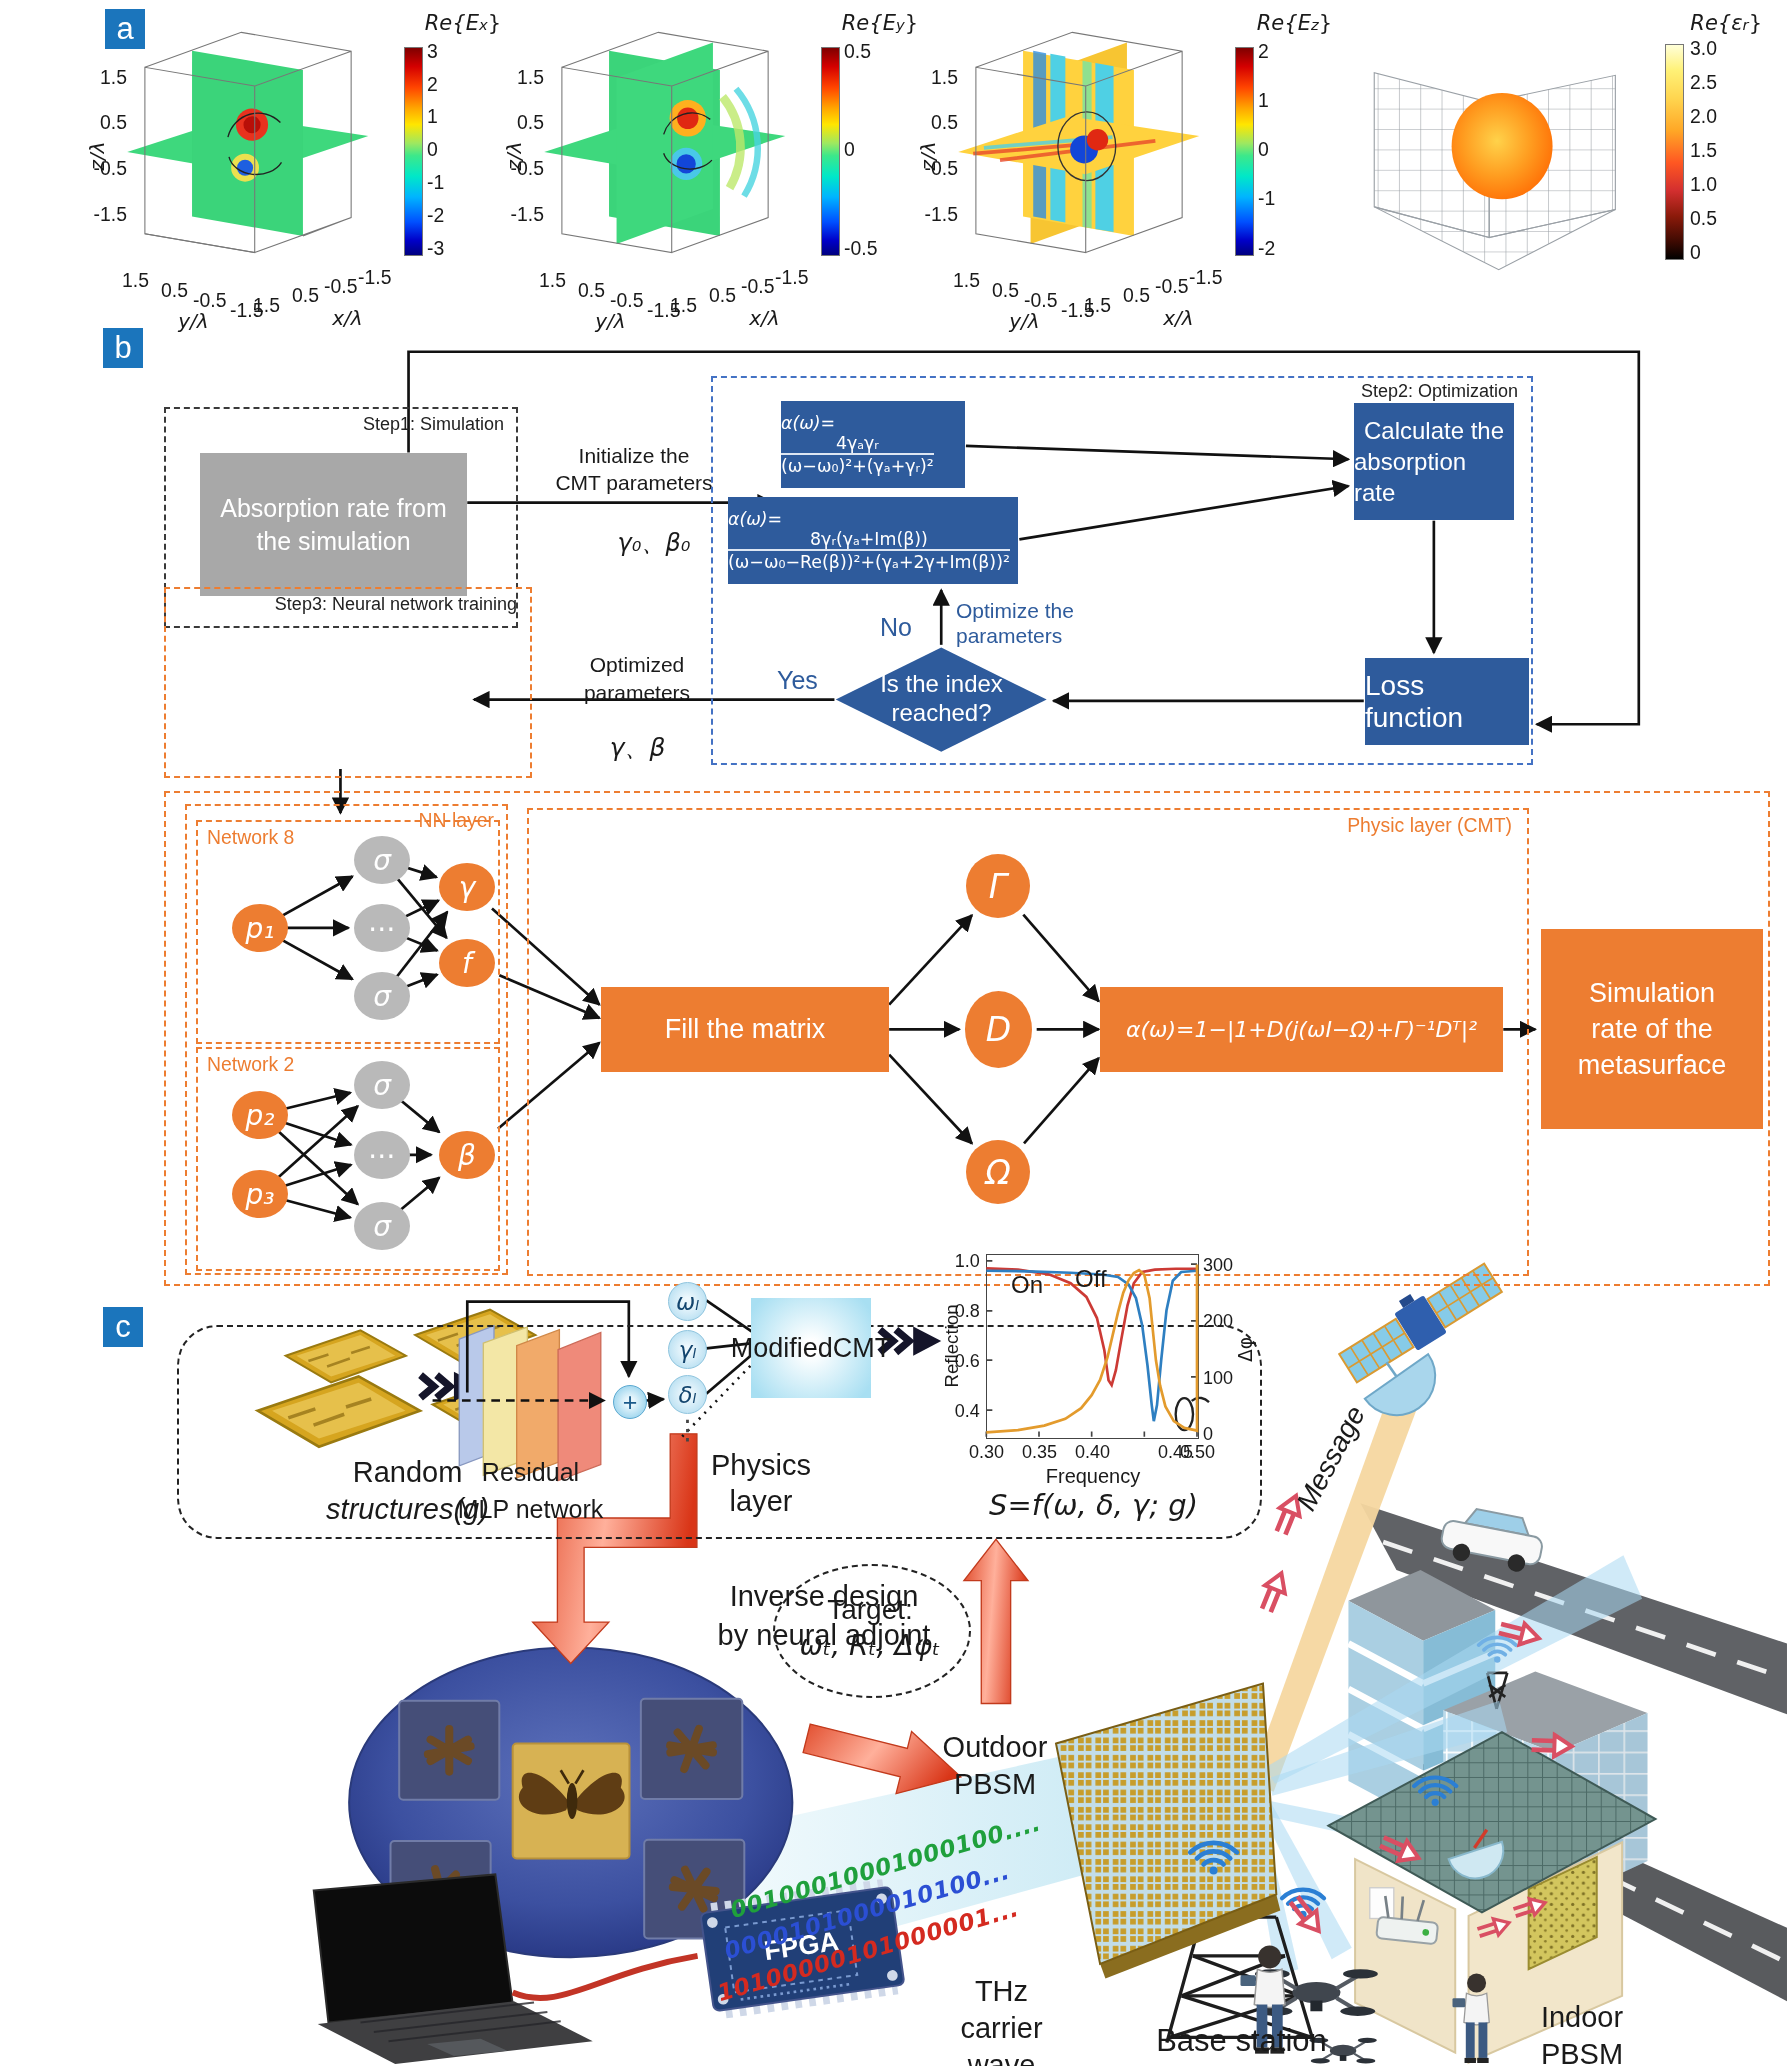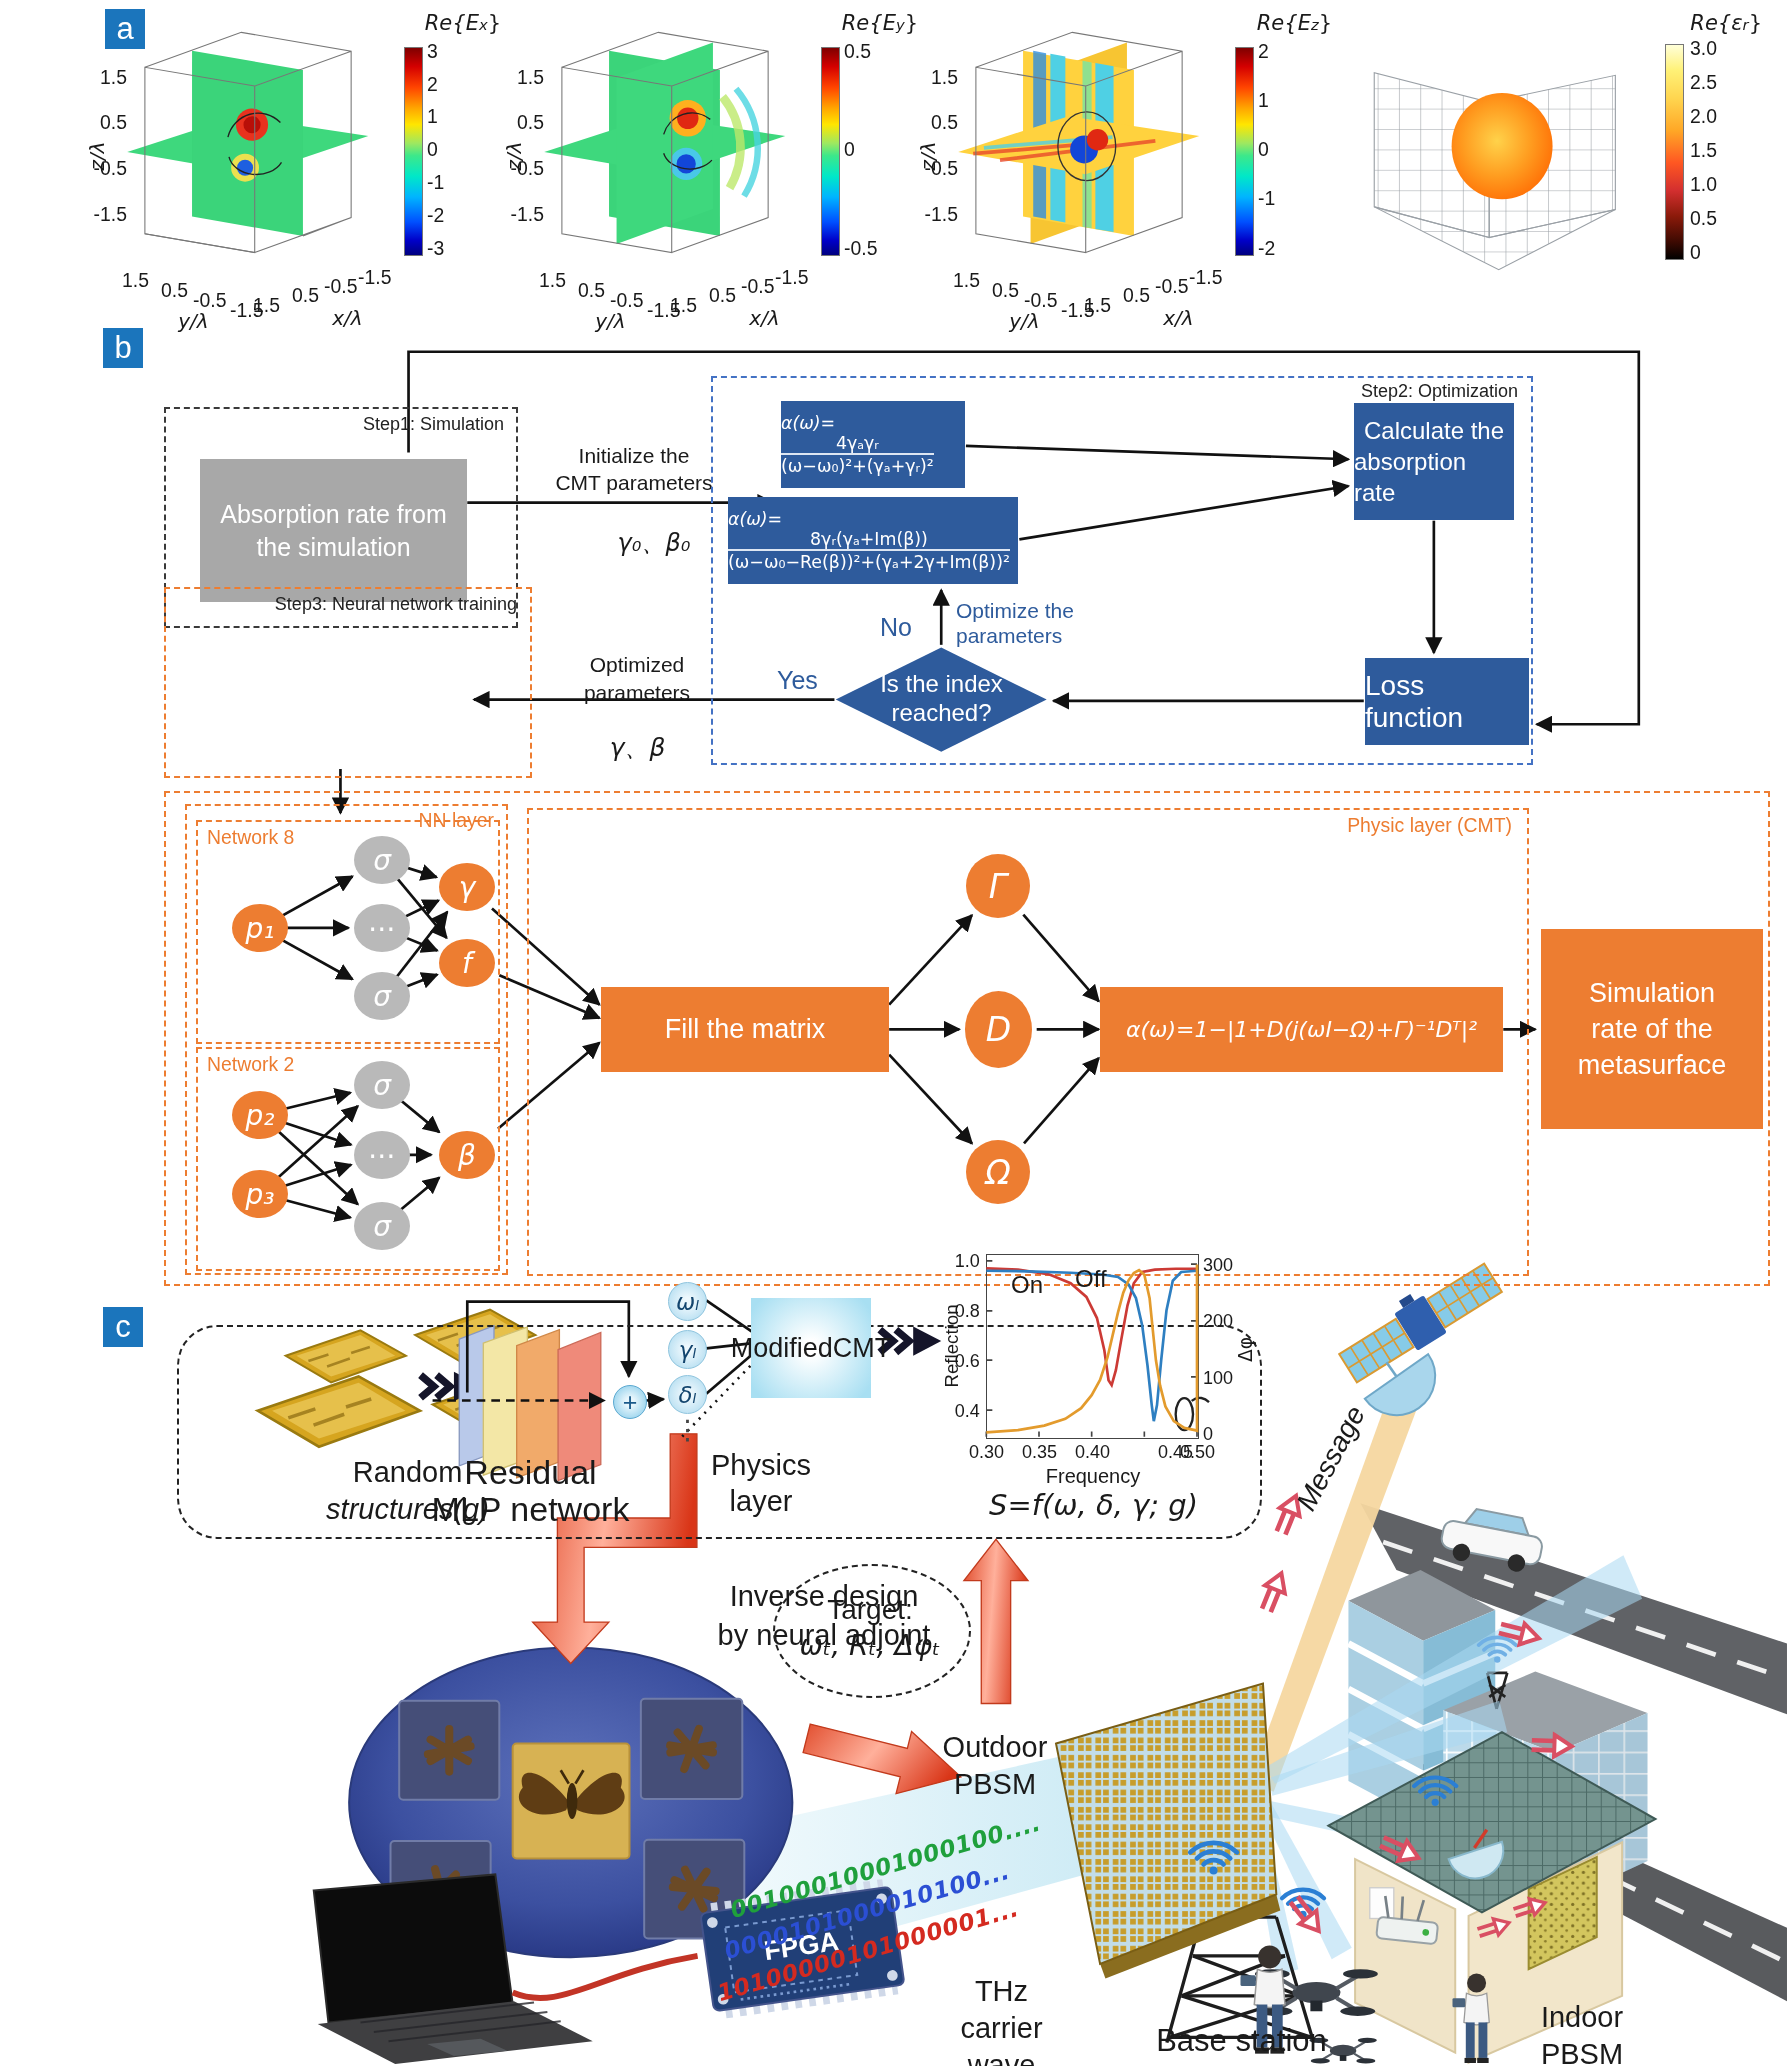--- a/index.html
+++ b/index.html
@@ -8,21 +8,21 @@
   .abs{position:absolute;}
   .c{text-align:center;}
   .r{text-align:right;}
   .math{font-family:"DejaVu Sans","Liberation Sans",sans-serif;}
   .it{font-style:italic;}
   .plabel{background:#1b75bc;color:#fff;font-size:31px;width:40px;height:40px;
           display:flex;align-items:center;justify-content:center;}
   .dash-black{border:2.7px dashed #3a3a3a;}
   .dash-blue{border:2.7px dashed #4472c4;}
   .dash-orange{border:2.7px dashed #ed7d31;}
-  .graybox{background:#a8a8a8;color:#fff;display:flex;flex-direction:column;align-items:center;justify-content:center;margin-top:6px;}
+  .graybox{background:#a8a8a8;color:#fff;display:flex;flex-direction:column;align-items:center;justify-content:center;}
   .bluebox{background:#2e5b9c;color:#fff;display:flex;flex-direction:column;align-items:center;justify-content:center;}
   .orangebox{background:#ed7d31;color:#fff;display:flex;flex-direction:column;align-items:center;justify-content:center;}
   .node{border-radius:50%;display:flex;align-items:center;justify-content:center;color:#fff;}
   .node-o{background:#ed7d31;}
   .node-g{background:#b9b9b9;}
   .blue-t{color:#2e5b9c;}
   .orange-t{color:#ed7d31;}
   .steptitle{font-size:18px;color:#222;}
   .frac{display:inline-block;text-align:center;vertical-align:middle;}
   .frac .den{border-top:2px solid #dde6f2;padding-top:1.3px;}
@@ -634,21 +634,21 @@
   <span>metasurface</span>
 </div>
 
 <div class="abs plabel" style="left:103px;top:1307px">c</div>
 <div class="abs" style="left:177px;top:1325px;width:1081px;height:210px;border:2.7px dashed #222;border-radius:40px"></div>
 
 <div class="abs c" style="left:274px;top:1454px;width:267px;font-size:29px;line-height:37px">
   <span>Random</span><br>
   <span class="it">structures(g)</span>
 </div>
-<div class="abs c" style="left:397px;top:1454px;width:267px;font-size:34px;line-height:37px">
+<div class="abs c" style="left:397px;top:1454px;width:267px;font-size:25px;line-height:37px">
   <span>Residual</span><br>
   <span>MLP network</span>
 </div>
 <div class="abs c" style="left:694px;top:1447px;width:134px;font-size:29px;line-height:36px">
   <span>Physics</span><br>
   <span>layer</span>
 </div>
 
 <div class="abs node" style="left:613px;top:1385px;width:32px;height:32px;background:radial-gradient(circle,#e8f6fc 20%,#7fc8e8);border:1.3px solid #5aa8d0;color:#1a5a8a;font-size:25px">
       <span>+</span>

